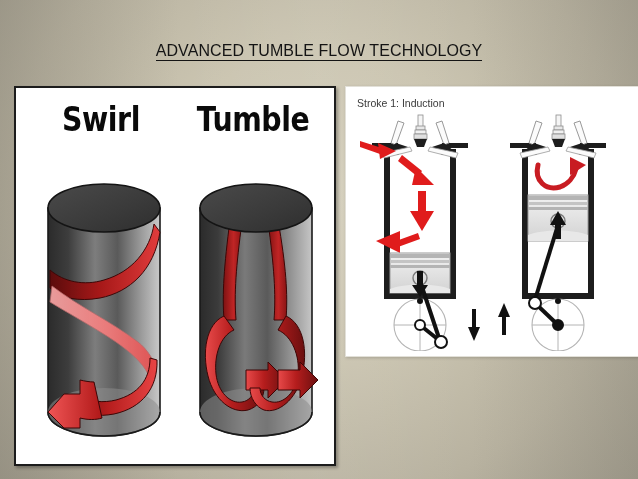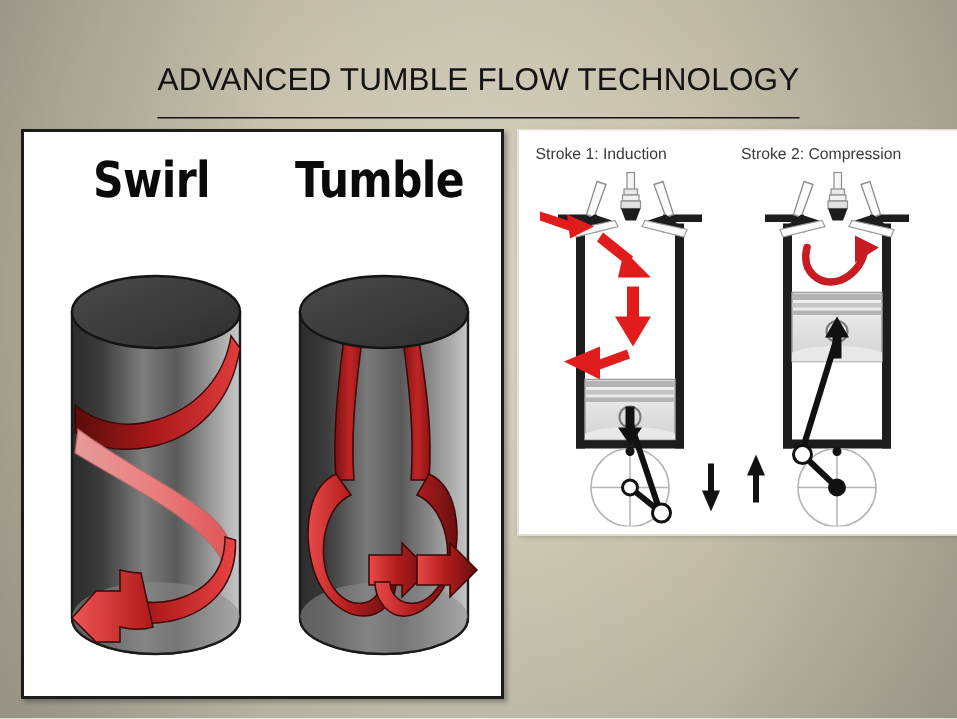--- a/index.html
+++ b/index.html
@@ -39,26 +39,26 @@
     position: absolute;
     left: 0;
     top: 42px;
     width: 638px;
     text-align: center;
     z-index: 5;
   }
   #title-text {
     display: inline-block;
     font-family: "Liberation Sans", sans-serif;
-    font-size: 21px;
+    font-size: 16px;
     font-weight: 400;
     letter-spacing: 0.1px;
     color: #141414;
     border-bottom: 1.6px solid #141414;
-    padding-bottom: 12px;
+    padding-bottom: 0;
     white-space: nowrap;
   }
 
   
   .panel {
     position: absolute;
     background: #ffffff;
     box-sizing: border-box;
     z-index: 3;
     text-decoration: underline;
@@ -240,21 +240,20 @@
                C98,230 110,218 112,200 C114,182 106,162 92,156 Z" fill="url(#loopGradR)" stroke="#3c0606" stroke-width="1"></path>
       <path d="M92,196 L114,196 L114,188 L132,206 L114,224 L114,216 L92,216 Z" fill="url(#loopGradR)" stroke="#3c0606" stroke-width="1"></path>
 
       <ellipse cx="70" cy="34" rx="56" ry="24" fill="url(#tumTop)" stroke="#141414" stroke-width="1.6"></ellipse>
     </svg>
   </div>
 
   <div class="panel" id="right-panel">
 
     <div class="stroke-label" id="stroke1-label">Stroke 1: Induction</div>
-    <div class="stroke-label" id="stroke2-label">Stroke 2: Compression</div>
 
     <svg class="engine-svg" id="engine1-svg" width="136" height="238" viewBox="0 0 136 238">
       <defs>
         <linearGradient id="pistonG1" x1="0" y1="0" x2="0" y2="1">
           <stop offset="0%" stop-color="#f2f2f2"></stop>
           <stop offset="50%" stop-color="#e2e2e2"></stop>
           <stop offset="100%" stop-color="#d2d2d2"></stop>
         </linearGradient>
       </defs>
 

